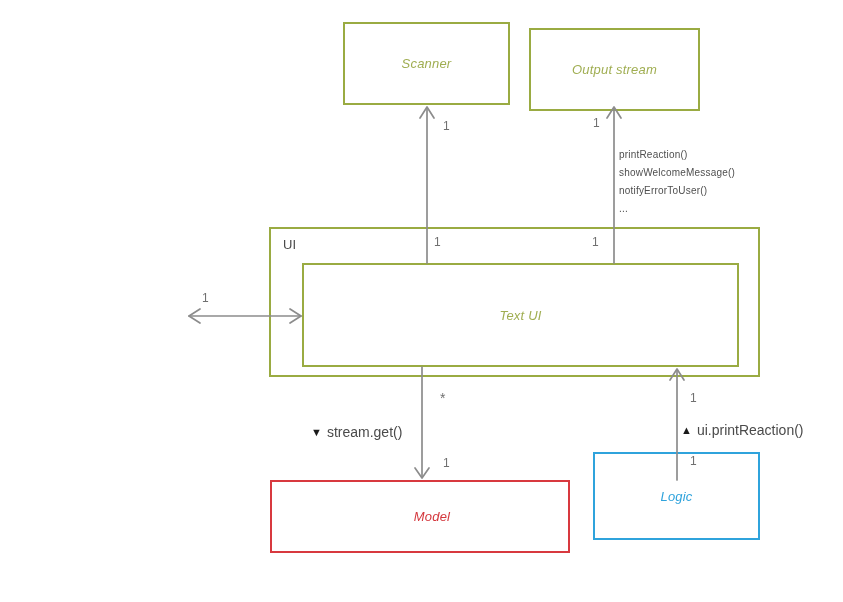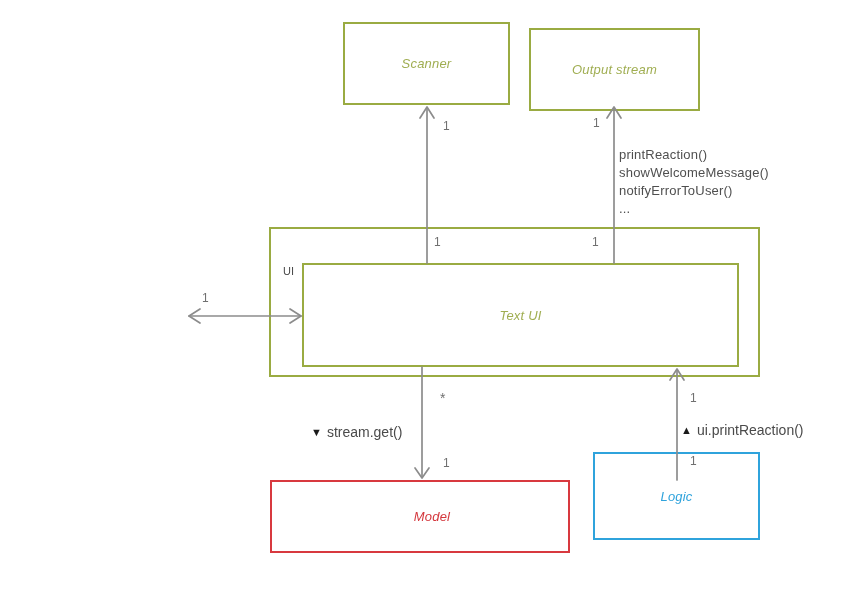--- a/index.html
+++ b/index.html
@@ -48,23 +48,22 @@
   .output-box     { left: 529px; top: 28px;  width: 171px; height: 83px; }
   .ui-container   { left: 269px; top: 227px; width: 491px; height: 150px; z-index: 1; }
   .text-ui-box    { left: 302px; top: 263px; width: 437px; height: 104px; }
   .main-box       { left: 20px;  top: 264px; width: 168px; height: 103px; }
   .model-box      { left: 270px; top: 480px; width: 300px; height: 73px; padding-left: 24px; }
   .logic-box      { left: 593px; top: 452px; width: 167px; height: 88px; }
 
   .ui-lbl {
     position: absolute;
     left: 12px; top: 8px;
-    font-size: 11px;
+    font-size: 13px;
     color: #4a4a4a;
-    margin-top: 28px;
   }
   .mult {
     position: absolute;
     z-index: 6;
     font-size: 12px;
     color: #707070;
   }
   .m-scanner-upper { left: 443px; top: 119px; }
   .m-output-upper  { left: 593px; top: 116px; }
   .m-scanner-lower { left: 434px; top: 235px; }
@@ -72,21 +71,21 @@
   .m-main          { left: 202px; top: 291px; }
   .m-model-star    { left: 440px; top: 390px; font-size: 14px; }
   .m-model-one     { left: 443px; top: 456px; }
   .m-logic-upper   { left: 690px; top: 391px; }
   .m-logic-lower   { left: 690px; top: 454px; }
 
   .methods {
     position: absolute;
     left: 619px; top: 146px;
     z-index: 6;
-    font-size: 13px;
+    font-size: 10px;
     line-height: 18px;
     color: #4f4f4f;
     letter-spacing: 0.2px;
   }
   .call-label {
     position: absolute;
     z-index: 6;
     font-size: 14px;
     color: #4a4a4a;
     display: flex;

